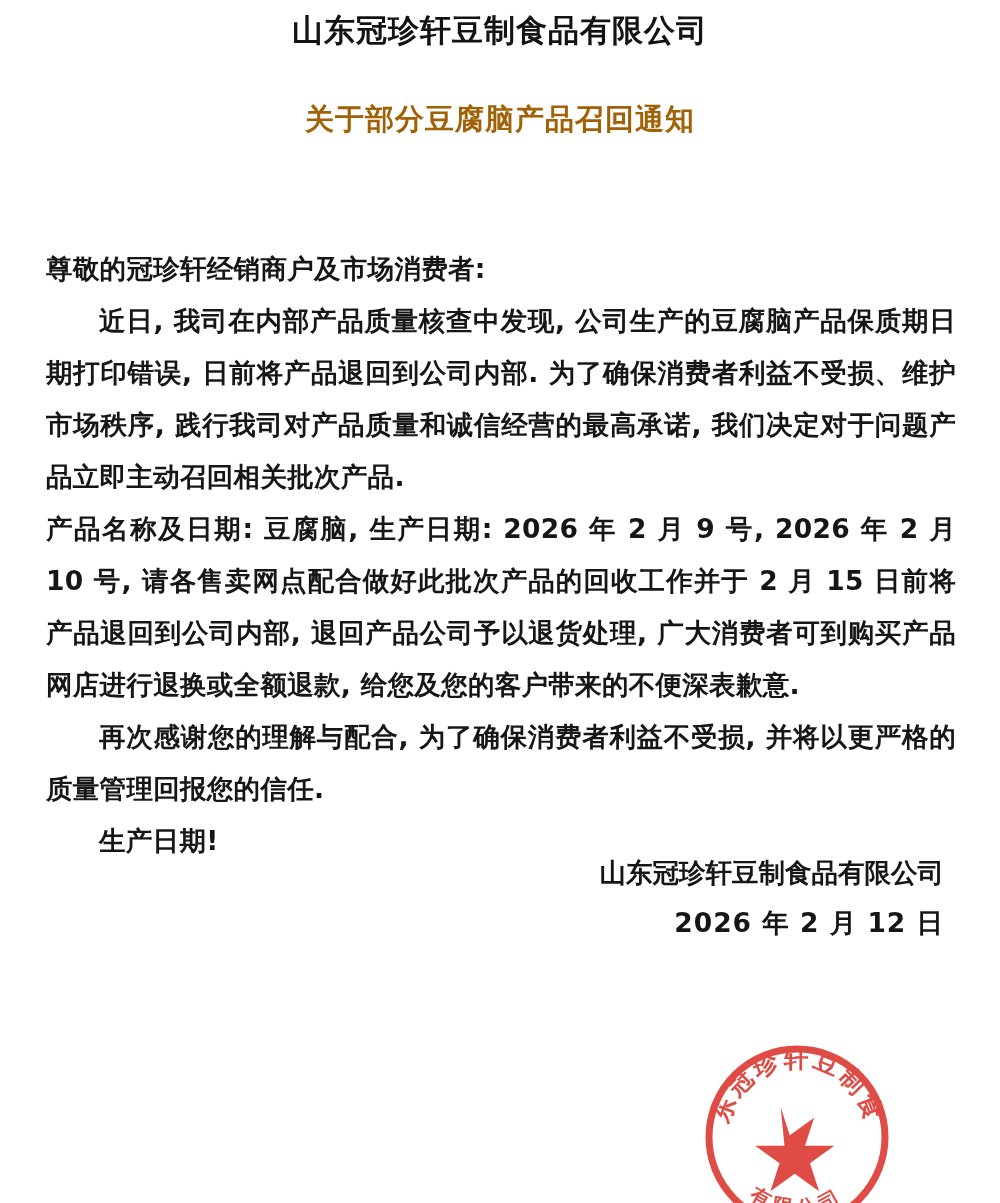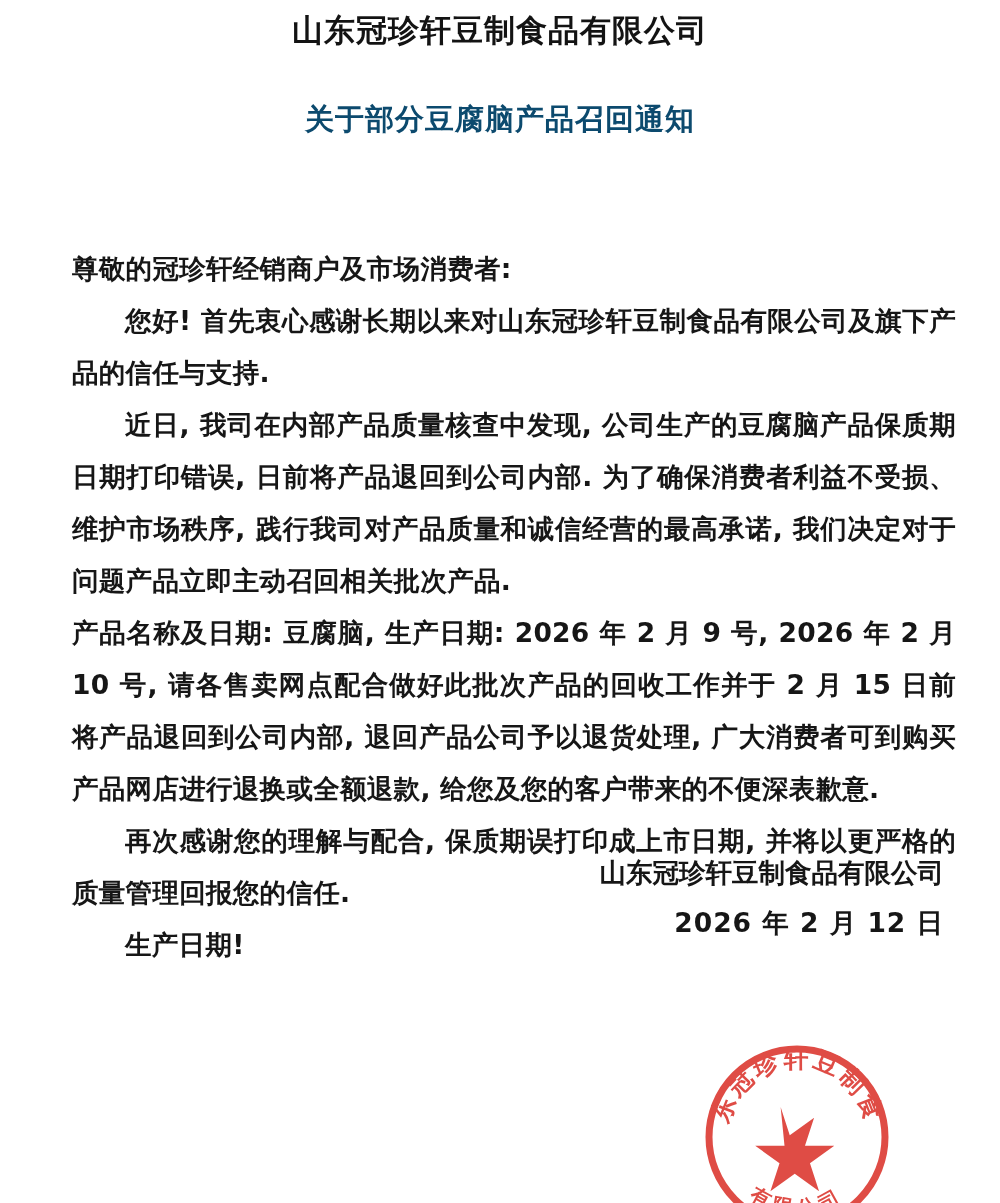--- a/index.html
+++ b/index.html
@@ -33,25 +33,25 @@
     color: #131313;
   }
   .doc-subtitle {
     text-align: center;
     font-size: 29px;
     font-weight: 700;
     letter-spacing: 1px;
     margin: 0;
     padding-top: 48px;
     line-height: 1.35;
-    color: #0c4a6e;
+    color: #a16207;
   }
   .body-block {
     margin-top: 104px;
-    padding: 0 44px 0 72px;
+    padding: 0 44px 0 46px;
   }
   p.para {
     font-size: 26.5px;
     line-height: 52px;
     margin: 0 0 0 0;
     text-align: justify;
     text-justify: inter-ideograph;
     color: #161616;
     font-weight: 600;
     letter-spacing: 0.3px;
@@ -95,24 +95,23 @@
 </head>
 <body>
 
 <div class="page">
 
   <h1 class="doc-title">山东冠珍轩豆制食品有限公司</h1>
   <h2 class="doc-subtitle">关于部分豆腐脑产品召回通知</h2>
 
   <div class="body-block">
     <p class="para salutation">尊敬的冠珍轩经销商户及市场消费者:</p>
-    <p class="para indent">您好! 首先衷心感谢长期以来对山东冠珍轩豆制食品有限公司及旗下产品的信任与支持.</p>
     <p class="para indent">近日, 我司在内部产品质量核查中发现, 公司生产的豆腐脑产品保质期日期打印错误, 日前将产品退回到公司内部. 为了确保消费者利益不受损、维护市场秩序, 践行我司对产品质量和诚信经营的最高承诺, 我们决定对于问题产品立即主动召回相关批次产品.</p>
     <p class="para">产品名称及日期: 豆腐脑, 生产日期: 2026 年 2 月 9 号, 2026 年 2 月 10 号, 请各售卖网点配合做好此批次产品的回收工作并于 2 月 15 日前将产品退回到公司内部, 退回产品公司予以退货处理, 广大消费者可到购买产品网店进行退换或全额退款, 给您及您的客户带来的不便深表歉意.</p>
-    <p class="para indent">再次感谢您的理解与配合, 保质期误打印成上市日期, 并将以更严格的质量管理回报您的信任.</p>
+    <p class="para indent">再次感谢您的理解与配合, 为了确保消费者利益不受损, 并将以更严格的质量管理回报您的信任.</p>
     <p class="para closing-wish">生产日期!</p>
   </div>
 
   <div class="signature-block">
     <div class="sig-company">山东冠珍轩豆制食品有限公司</div>
     <div class="sig-date">2026 年 2 月 12 日</div>
   </div>
 
   <div class="seal">
     <svg width="215" height="215" viewBox="0 0 215 215" xmlns="http://www.w3.org/2000/svg">

